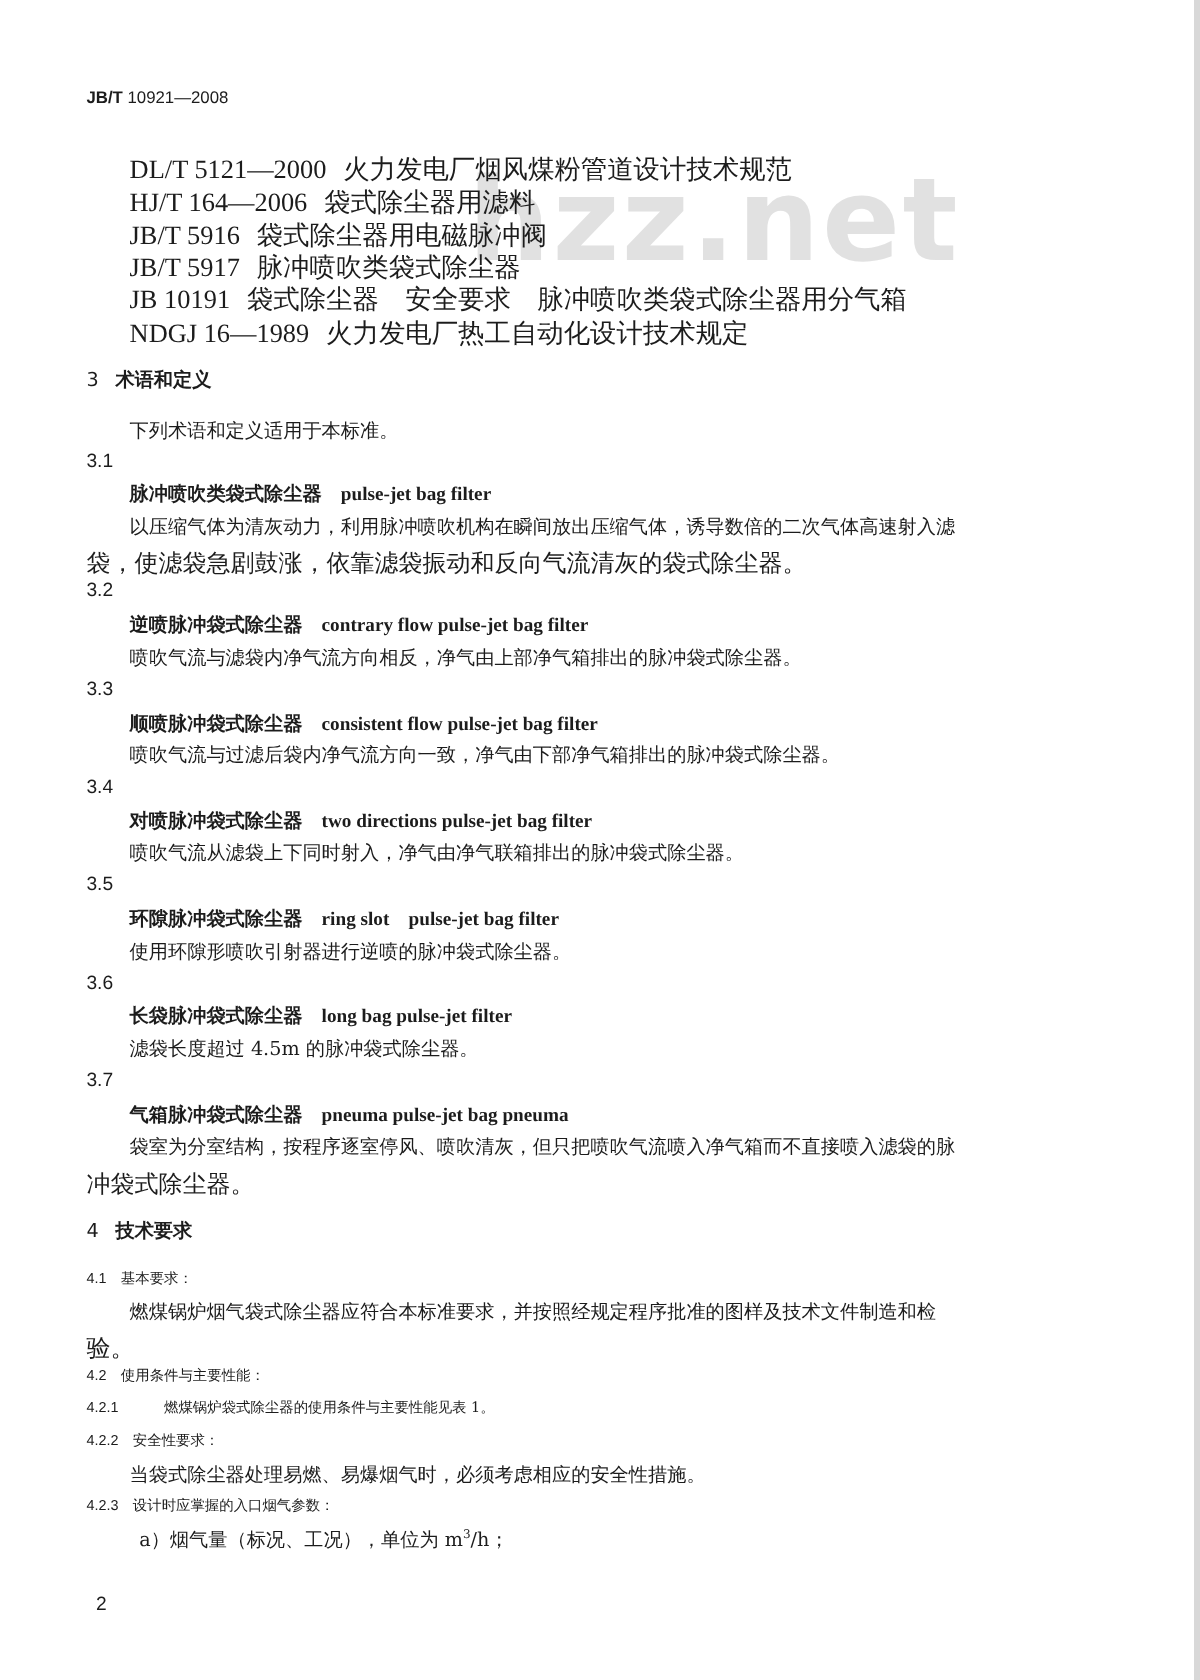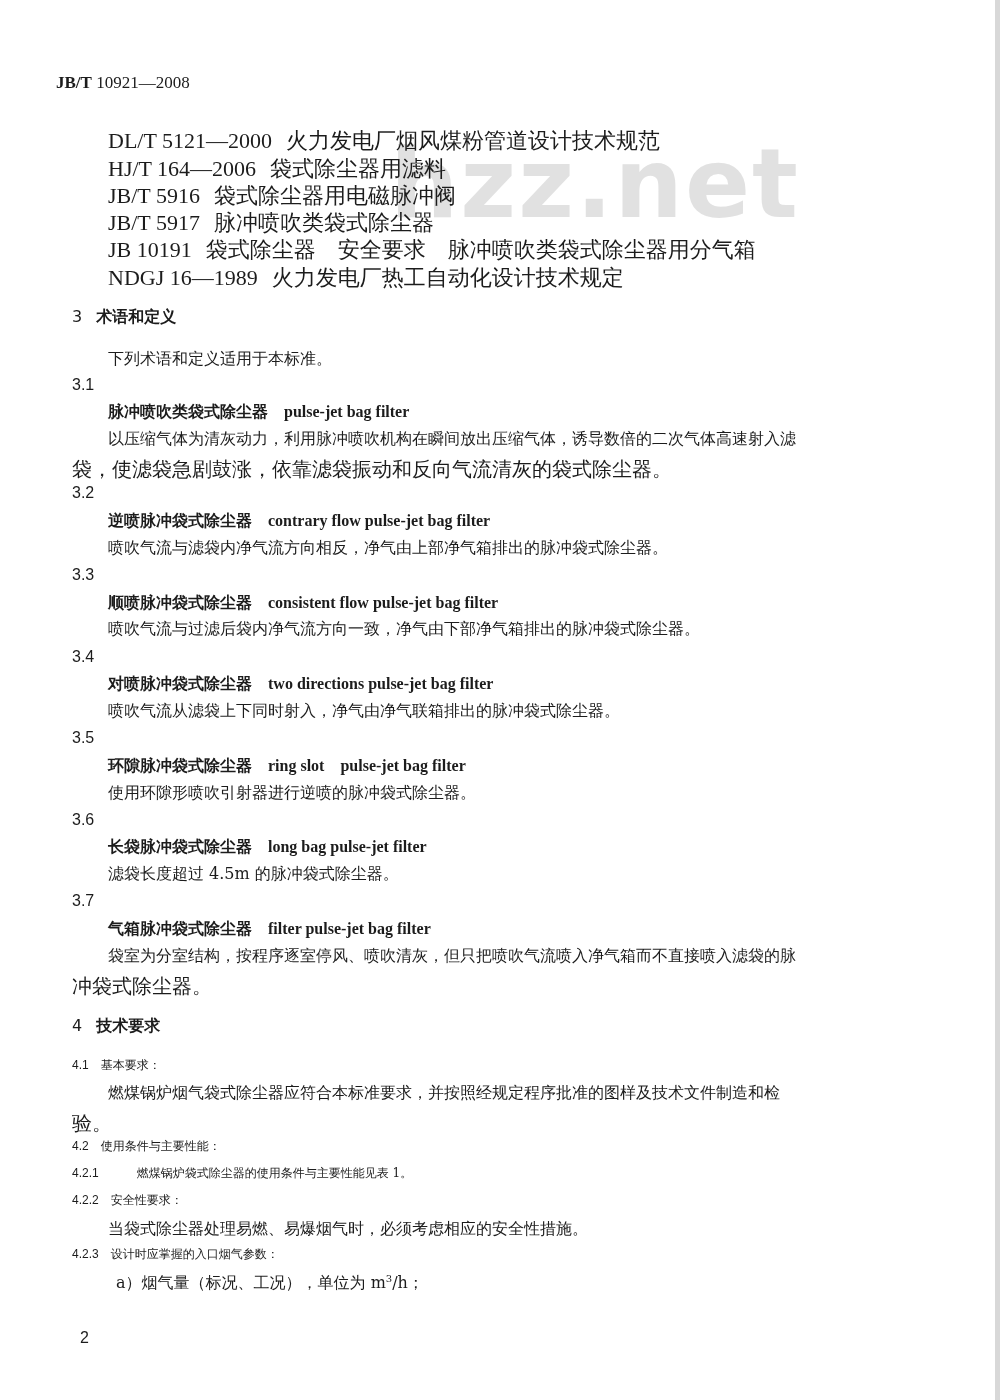--- a/index.html
+++ b/index.html
@@ -9,21 +9,21 @@
     color: #1c1c1c;
   }
   .edge { position: absolute; right: 0; top: 0; width: 5px; height: 1400px; background: #d8d8d8; }
   .watermark {
     position: absolute; left: 390px; top: 128px;
     font-family: "DejaVu Sans", "Liberation Sans", sans-serif;
     font-weight: bold; font-size: 96px; letter-spacing: 2px;
     color: rgba(170,170,170,0.35); z-index: 0; pointer-events: none;
   }
   .ln { position: absolute; white-space: nowrap; z-index: 1; }
-  .std-code { left: 56px; top: 73px; font-size: 17px; font-family: Liberation Serif, serif; }
+  .std-code { left: 72px; top: 73px; font-size: 14px; font-family: Liberation Sans, sans-serif; }
   .std-code b { font-weight: bold; }
   .ref { left: 108px; font-size: 22px; font-family: "Liberation Serif", "DejaVu Serif", serif; }
   .ref .code { margin-right: 14px; }
   .h1 { left: 72px; font-size: 16px; font-weight: bold; font-family: "DejaVu Sans", sans-serif; }
   .h1 .num { font-weight: normal; margin-right: 14px; }
   .para { left: 108px; font-size: 16px; }
   .para-cont { left: 72px; font-size: 20px; }
   .num-only { left: 72px; font-size: 16px; font-family: "Liberation Sans", sans-serif; }
   .term { left: 108px; font-size: 16px; font-weight: bold; }
   .term .en { margin-left: 16px; font-family: "Liberation Serif", serif; }
@@ -69,21 +69,21 @@
 
 <div class="ln num-only" style="top:729px">3.5</div>
 <div class="ln term" style="top:756px"><span>环隙脉冲袋式除尘器</span><span class="en">ring slot　pulse-jet bag filter</span></div>
 <div class="ln para" style="top:783px">使用环隙形喷吹引射器进行逆喷的脉冲袋式除尘器。</div>
 
 <div class="ln num-only" style="top:811px">3.6</div>
 <div class="ln term" style="top:837px"><span>长袋脉冲袋式除尘器</span><span class="en">long bag pulse-jet filter</span></div>
 <div class="ln para" style="top:864px">滤袋长度超过 4.5m 的脉冲袋式除尘器。</div>
 
 <div class="ln num-only" style="top:892px">3.7</div>
-<div class="ln term" style="top:919px"><span>气箱脉冲袋式除尘器</span><span class="en">filter pulse-jet bag filter</span></div>
+<div class="ln term" style="top:919px"><span>气箱脉冲袋式除尘器</span><span class="en">pneuma pulse-jet bag pneuma</span></div>
 <div class="ln para" style="top:946px">袋室为分室结构，按程序逐室停风、喷吹清灰，但只把喷吹气流喷入净气箱而不直接喷入滤袋的脉</div>
 <div class="ln para-cont" style="top:973px">冲袋式除尘器。</div>
 
 <div class="ln h1" style="top:1016px"><span class="num">4</span><span>技术要求</span></div>
 
 <div class="ln sub" style="top:1057px"><span class="num">4.1</span><span>基本要求：</span></div>
 <div class="ln para" style="top:1083px">燃煤锅炉烟气袋式除尘器应符合本标准要求，并按照经规定程序批准的图样及技术文件制造和检</div>
 <div class="ln para-cont" style="top:1110px">验。</div>
 
 <div class="ln sub" style="top:1138px"><span class="num">4.2</span><span>使用条件与主要性能：</span></div>

